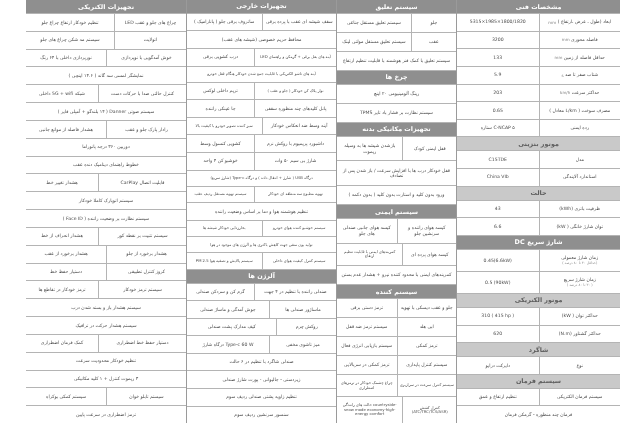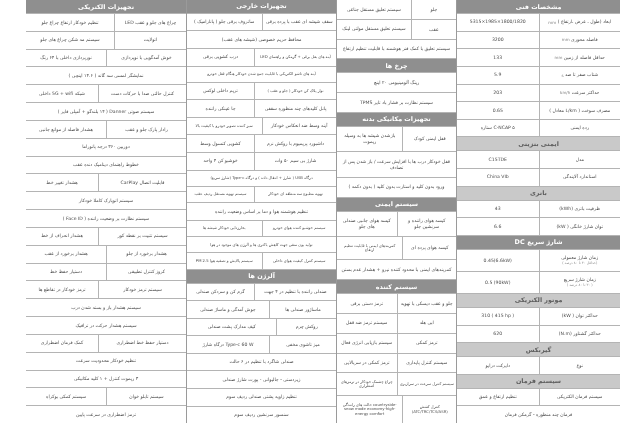--- a/index.html
+++ b/index.html
@@ -135,32 +135,32 @@
     <div class="row">
       <div class="cell lbl c50">مصرف سوخت ( L/km معادل )</div>
       <div class="cell c50 ltr">0.65</div>
     </div>
 
     <div class="row">
       <div class="cell lbl c50">رده ایمنی</div>
       <div class="cell c50">C-NCAP  ۵ ستاره</div>
     </div>
 
-    <div class="sec light">ایمنی بنزینی</div>
+    <div class="sec light">موتور بنزینی</div>
 
     <div class="row">
       <div class="cell lbl c50">مدل</div>
       <div class="cell c50 ltr">C15TDE</div>
     </div>
     <div class="row">
       <div class="cell lbl c50">استاندارد آلایندگی</div>
       <div class="cell c50 ltr">China VIb</div>
     </div>
 
-    <div class="sec light">باتری</div>
+    <div class="sec light">حالت</div>
 
     <div class="row">
       <div class="cell lbl c50">ظرفیت باتری (kWh)</div>
       <div class="cell c50 ltr">43</div>
     </div>
     <div class="row">
       <div class="cell lbl c50">توان شارژ خانگی ( kW)</div>
       <div class="cell c50 ltr">6.6</div>
     </div>
 
@@ -189,41 +189,42 @@
 
     <div class="row">
       <div class="cell lbl c50">حداکثر توان ( kW)</div>
       <div class="cell c50 ltr">310 ( 415 hp )</div>
     </div>
     <div class="row">
       <div class="cell lbl c50">حداکثر گشتاور (N.m)</div>
       <div class="cell c50 ltr">620</div>
     </div>
 
-    <div class="sec light">گیربکس</div>
+    <div class="sec light">شاگرد</div>
 
     <div class="row">
       <div class="cell lbl c50">نوع</div>
       <div class="cell c50">دایرکت درایو</div>
     </div>
 
     <div class="sec light">سیستم فرمان</div>
 
     <div class="row">
       <div class="cell lbl c50">سیستم فرمان الکتریکی</div>
       <div class="cell c50">تنظیم ارتفاع و عمق</div>
     </div>
     <div class="row">
       <div class="cell full">فرمان چند منظوره - گرمکن فرمان</div>
     </div>
 
   </div>
 
   <div class="col col-susp">
 
+    <div class="sec">سیستم تعلیق</div>
 
     <div class="grp">
       <div class="grp-right" style="width:38%">جلو</div>
       <div class="cell" style="width:62%">سیستم تعلیق مستقل جناغی</div>
     </div>
 
     <div class="grp">
       <div class="grp-right" style="width:38%">عقب</div>
       <div class="cell" style="width:62%">سیستم تعلیق مستقل مولتی لینک</div>
     </div>

